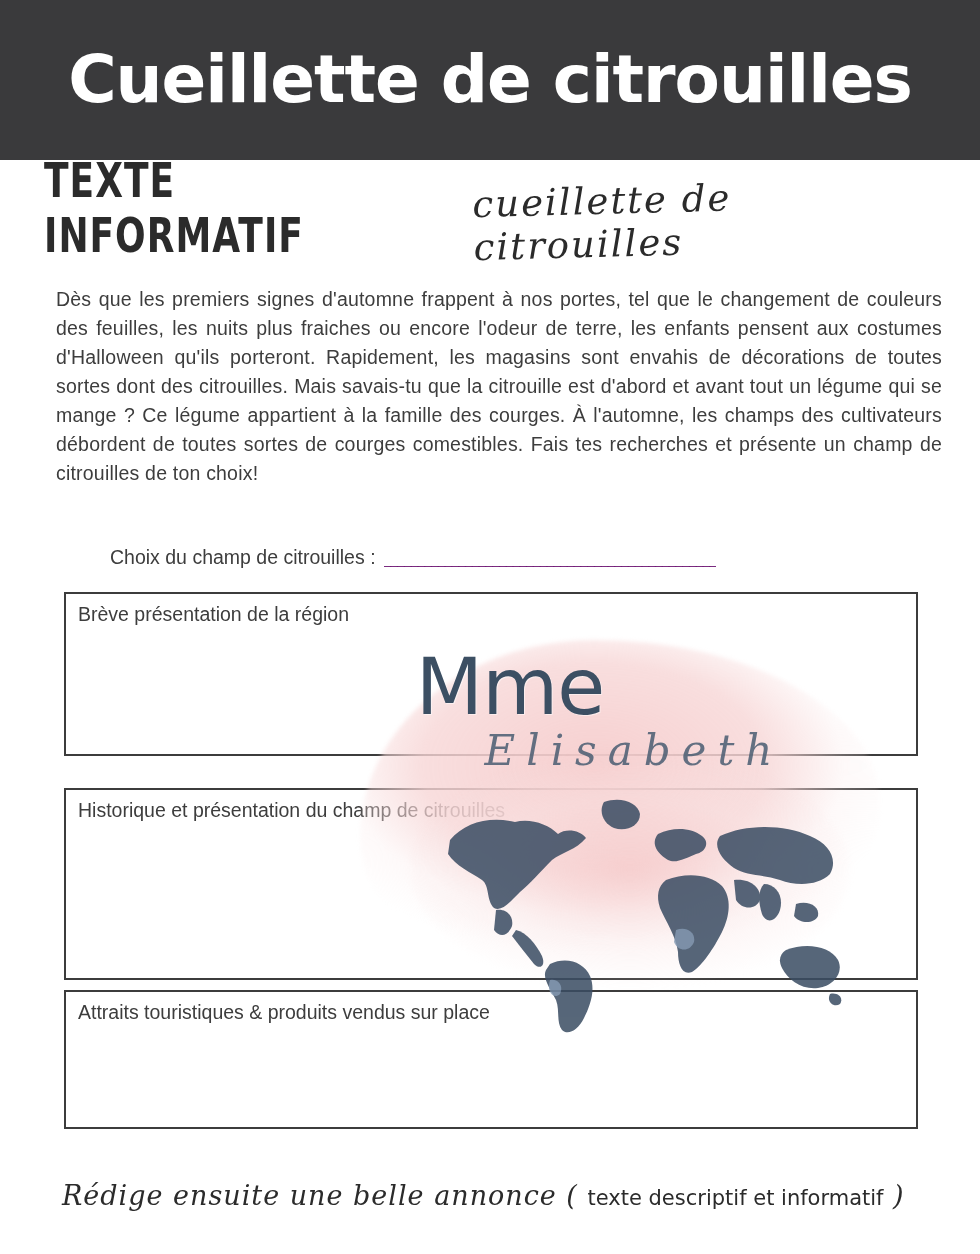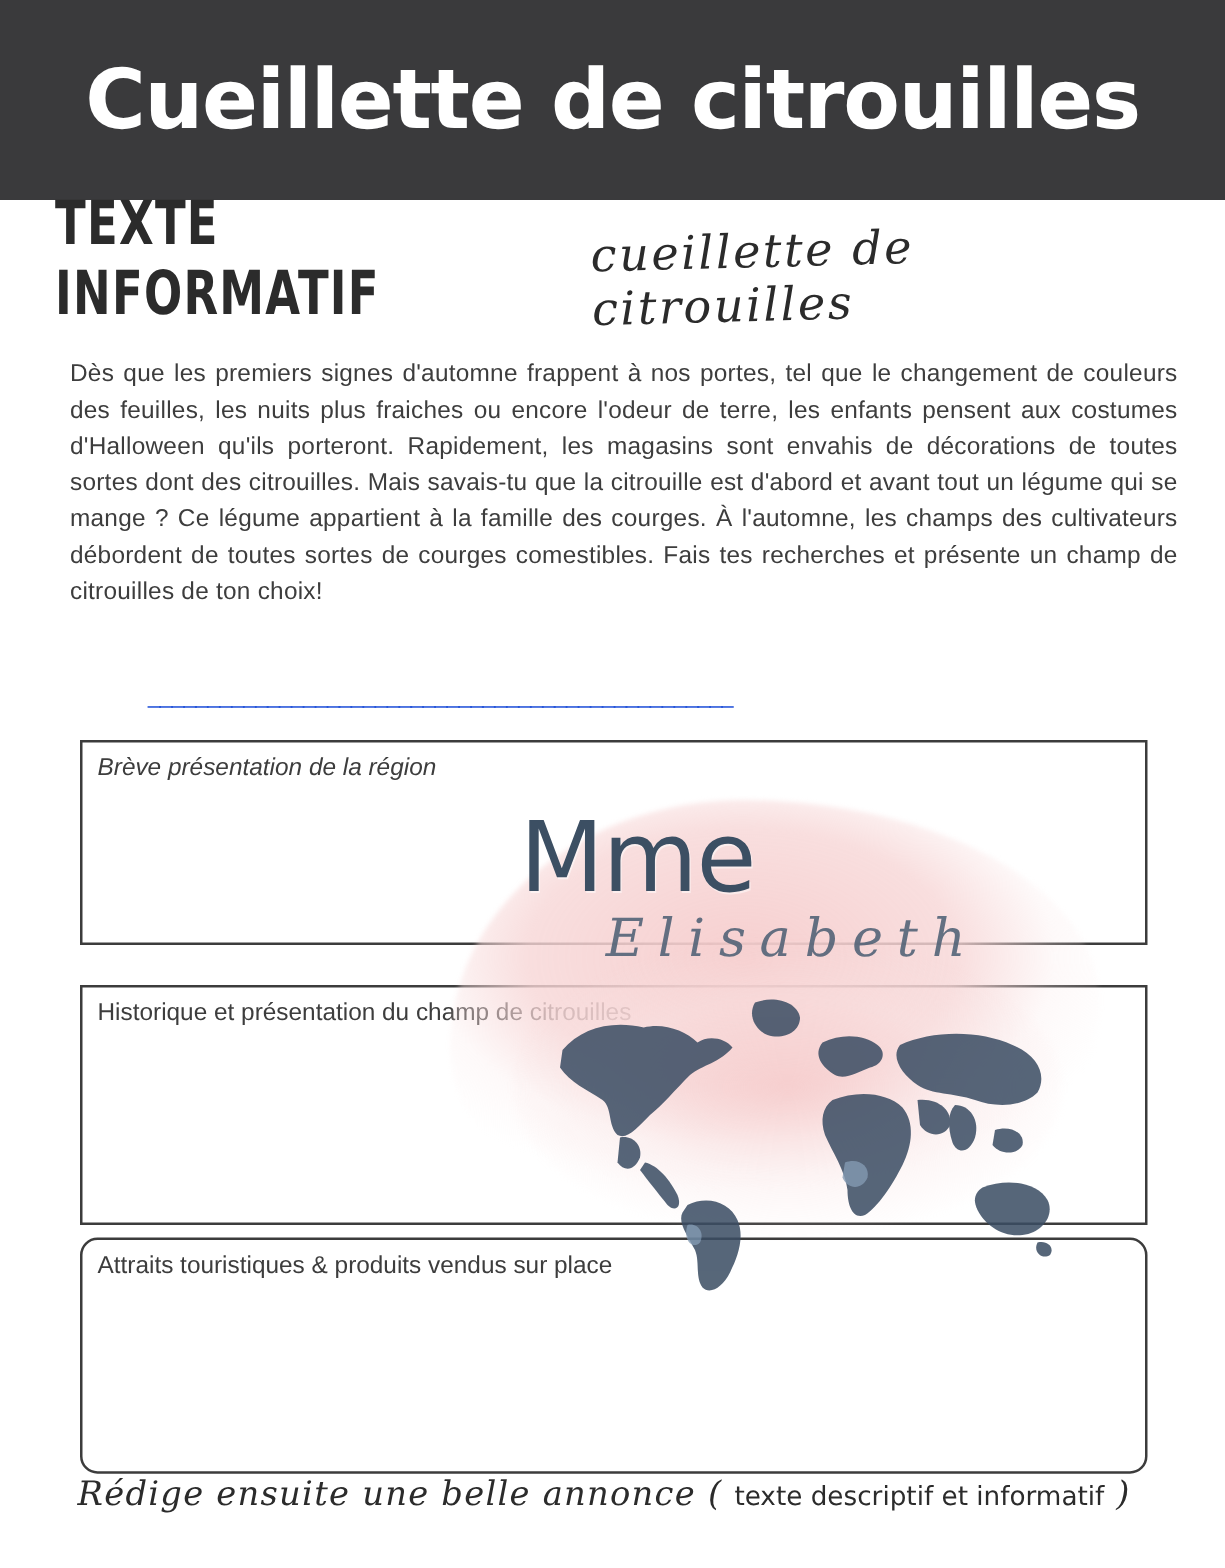--- a/index.html
+++ b/index.html
@@ -89,43 +89,43 @@
     width: 820px;
     font-size: 19.5px;
     color: #3d3d3d;
     display: flex;
     align-items: baseline;
     white-space: nowrap;
   }
   .choice-fill {
     margin-left: 8px;
     letter-spacing: -1px;
-    color: #1d4ed8;
-    font-size: 19px;
+    color: #701a75;
+    font-size: 14px;
     overflow: hidden;
   }
 
   
   .answer-box {
     position: absolute;
     border: 2px solid #3c3c3c;
     box-sizing: border-box;
     background: transparent;
   }
   .answer-box .box-label {
     position: absolute;
     left: 12px;
     top: 9px;
     font-size: 19.5px;
     color: #3d3d3d;
     white-space: nowrap;
   }
-  #box-1 { left: 64px; top: 592px; width: 854px; height: 164px; font-style: italic; }
+  #box-1 { left: 64px; top: 592px; width: 854px; height: 164px; }
   #box-2 { left: 64px; top: 788px; width: 854px; height: 192px; }
-  #box-3 { left: 64px; top: 990px; width: 854px; height: 189px; border-radius: 14px; }
+  #box-3 { left: 64px; top: 990px; width: 854px; height: 139px; }
 
   
   .footer-line {
     position: absolute;
     left: 62px;
     top: 1180px;
     width: 880px;
     font-family: "DejaVu Serif", serif;
     font-style: italic;
     font-size: 27px;
@@ -215,20 +215,21 @@
 </div>
 
 <div class="section-title-row">
   <span class="section-title-main">TEXTE INFORMATIF</span>
   <span class="section-title-script">cueillette de citrouilles</span>
 </div>
 
 <div class="body-text">Dès que les premiers signes d'automne frappent à nos portes, tel que le changement de couleurs des feuilles, les nuits plus fraiches ou encore l'odeur de terre, les enfants pensent aux costumes d'Halloween qu'ils porteront. Rapidement, les magasins sont envahis de décorations de toutes sortes dont des citrouilles. Mais savais-tu que la citrouille est d'abord et avant tout un légume qui se mange ? Ce légume appartient à la famille des courges.  À l'automne, les champs des cultivateurs débordent de toutes sortes de courges comestibles. Fais tes recherches et présente un champ de citrouilles de ton choix!</div>
 
 <div class="choice-line">
+  <span>Choix du champ de citrouilles  :</span>
   <span class="choice-fill">_________________________________________________</span>
 </div>
 
 <div class="answer-box" id="box-1">
   <span class="box-label">Brève présentation de la région</span>
 </div>
 <div class="answer-box" id="box-2">
   <span class="box-label">Historique et présentation du champ de citrouilles</span>
 </div>
 <div class="answer-box" id="box-3">

